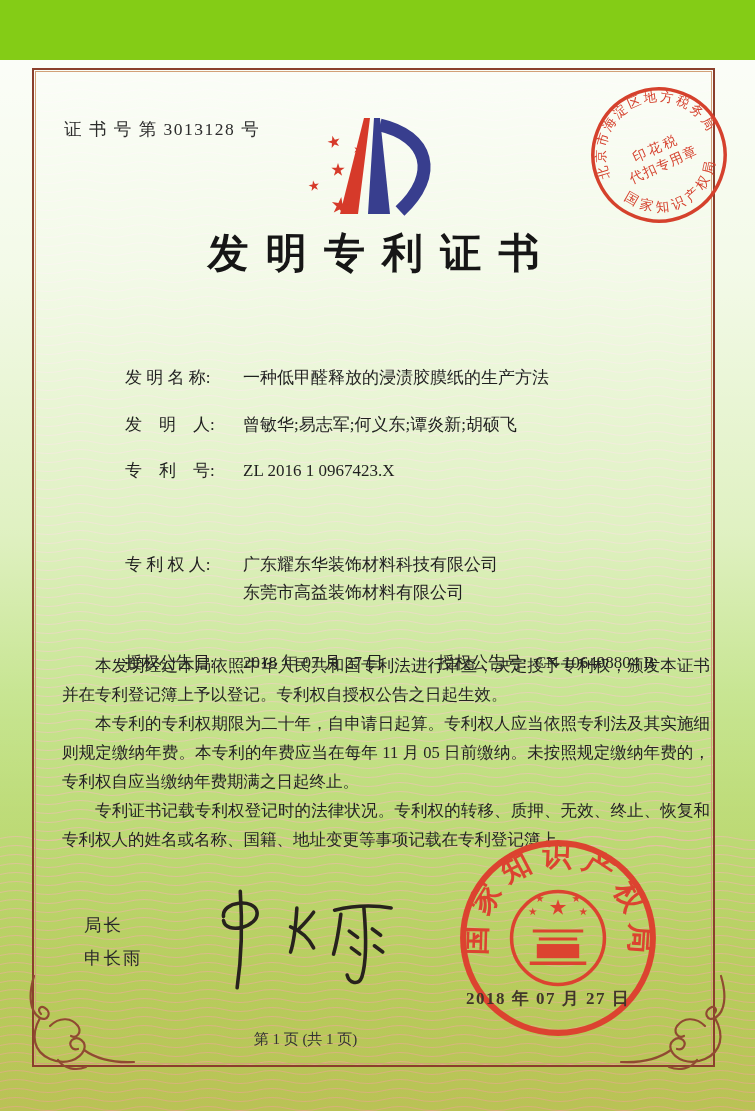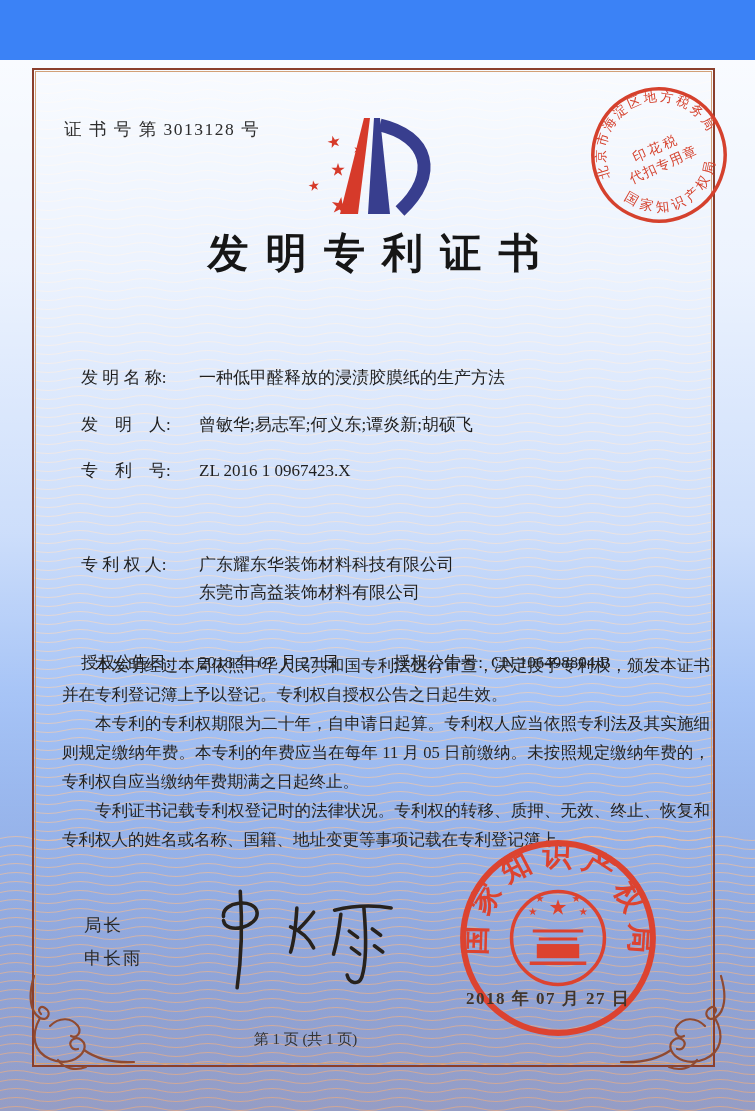--- a/index.html
+++ b/index.html
@@ -1,17 +1,17 @@
 <!DOCTYPE html>
 <html><head>
 <meta charset="utf-8">
 <style>
   html,body{margin:0;padding:0;background:#e9e9e9;}
   .page{
-    position:relative;width:755px;height:1111px;background:#3b82f6;overflow:hidden;
+    position:relative;width:755px;height:1111px;background:#84cc16;overflow:hidden;
     font-family:"Liberation Serif","DejaVu Serif",serif;color:#222;
   }
   .abs{position:absolute;}
   
   #guilloche{position:absolute;left:0;top:60px;z-index:0;}
   
   .frame{
     position:absolute;left:32px;top:68px;width:683px;height:999px;
     border:2px solid #8a3f2c;z-index:1;box-sizing:border-box;
   }
@@ -19,21 +19,21 @@
     position:absolute;left:1px;top:1px;right:1px;bottom:1px;
     border:1px solid #d2a077;
   }
   .content{position:absolute;z-index:2;}
   .cert-no{left:64px;top:117px;font-size:17.5px;letter-spacing:1.5px;color:#2c2c2c;}
   .title{
     left:32px;top:226px;width:683px;text-align:center;font-size:41px;font-weight:700;
     letter-spacing:0.42em;text-indent:0.42em;color:#161616;
   }
   .row{left:64px;font-size:17px;color:#1f1f1f;white-space:pre;line-height:28px;}
-  .row .lab{display:inline-block;width:118px;white-space:pre;vertical-align:top;}
+  .row .lab{display:inline-block;width:118px;white-space:pre;vertical-align:top;margin-left:44px;}
   .row .val{display:inline-block;vertical-align:top;white-space:pre;}
   .row .lab2{display:inline-block;margin-left:54px;white-space:pre;}
   .paras{left:62px;top:651px;width:648px;font-size:16.5px;line-height:29px;color:#242424;text-align:justify;}
   .paras p{margin:0;text-indent:2em;}
   .sig-title{left:84px;top:913px;font-size:17.5px;color:#2a2a2a;letter-spacing:2px;}
   .sig-name{left:84px;top:946px;font-size:17.5px;color:#2a2a2a;letter-spacing:2px;}
   .footer{left:0;top:1030px;width:611px;text-align:center;font-size:15px;color:#333;}
   .stamp-date{left:466px;top:987px;font-size:17px;letter-spacing:1.5px;color:#40352b;font-weight:700;z-index:4;}
   svg{display:block;}
   .z3{z-index:3;}

